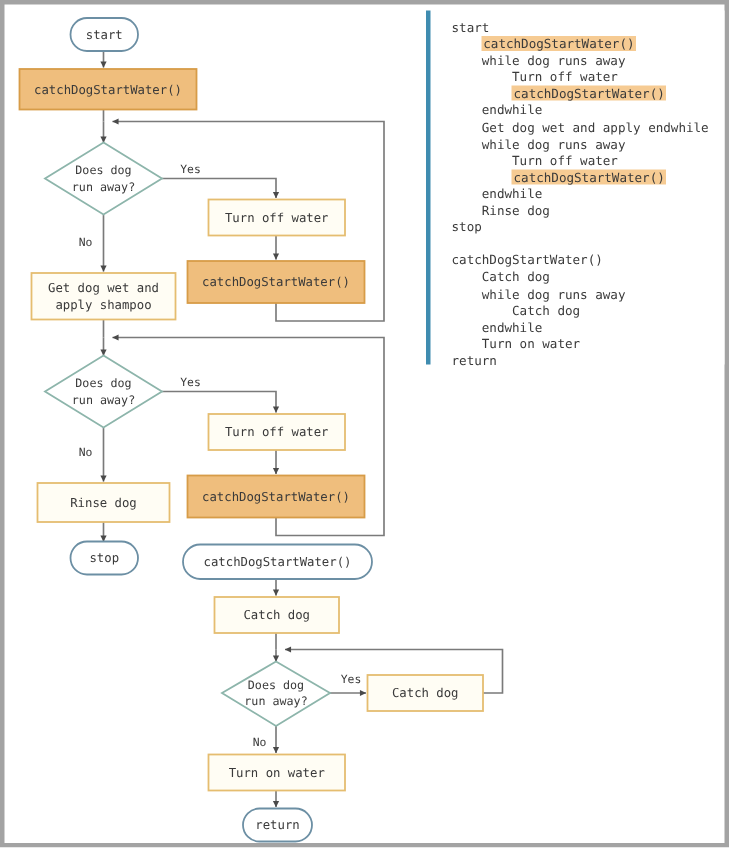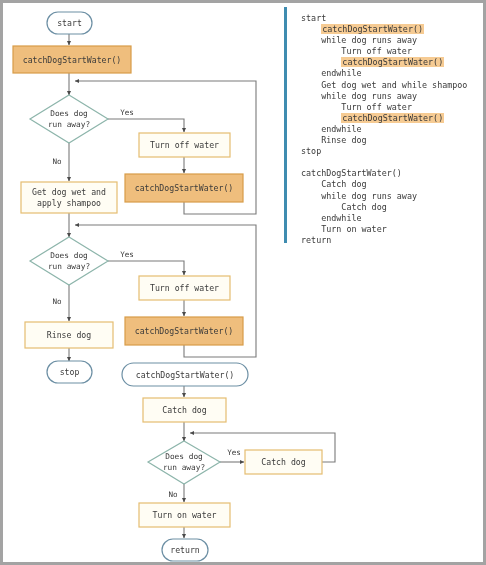--- a/index.html
+++ b/index.html
@@ -214,21 +214,21 @@
   </svg>
 
   <div id="pseudocode-panel">
     <div id="code-body">
         <div class="code-line">start</div>
         <div class="code-line">    <span class="hl">catchDogStartWater()</span></div>
         <div class="code-line">    while dog runs away</div>
         <div class="code-line">        Turn off water</div>
         <div class="code-line">        <span class="hl">catchDogStartWater()</span></div>
         <div class="code-line">    endwhile</div>
-        <div class="code-line">    Get dog wet and while shampoo</div>
+        <div class="code-line">    Get dog wet and apply endwhile</div>
         <div class="code-line">    while dog runs away</div>
         <div class="code-line">        Turn off water</div>
         <div class="code-line">        <span class="hl">catchDogStartWater()</span></div>
         <div class="code-line">    endwhile</div>
         <div class="code-line">    Rinse dog</div>
         <div class="code-line">stop</div>
         <div class="code-line code-blank">&nbsp;</div>
         <div class="code-line">catchDogStartWater()</div>
         <div class="code-line">    Catch dog</div>
         <div class="code-line">    while dog runs away</div>

